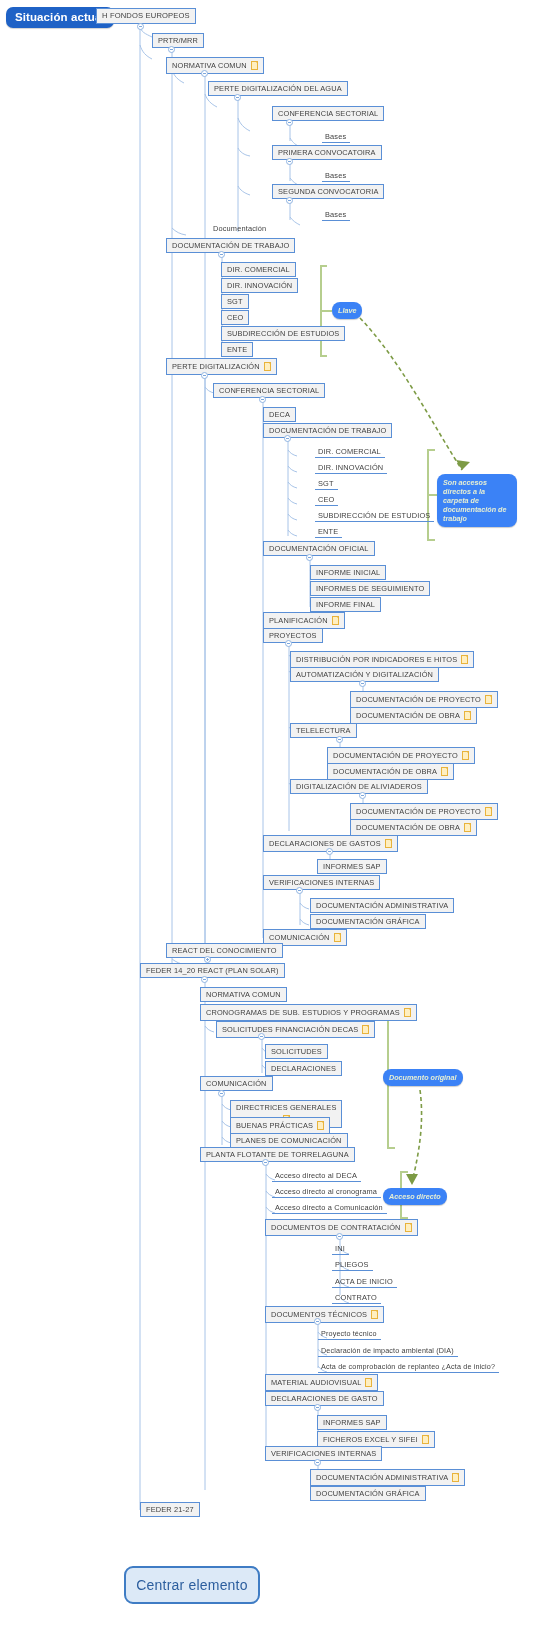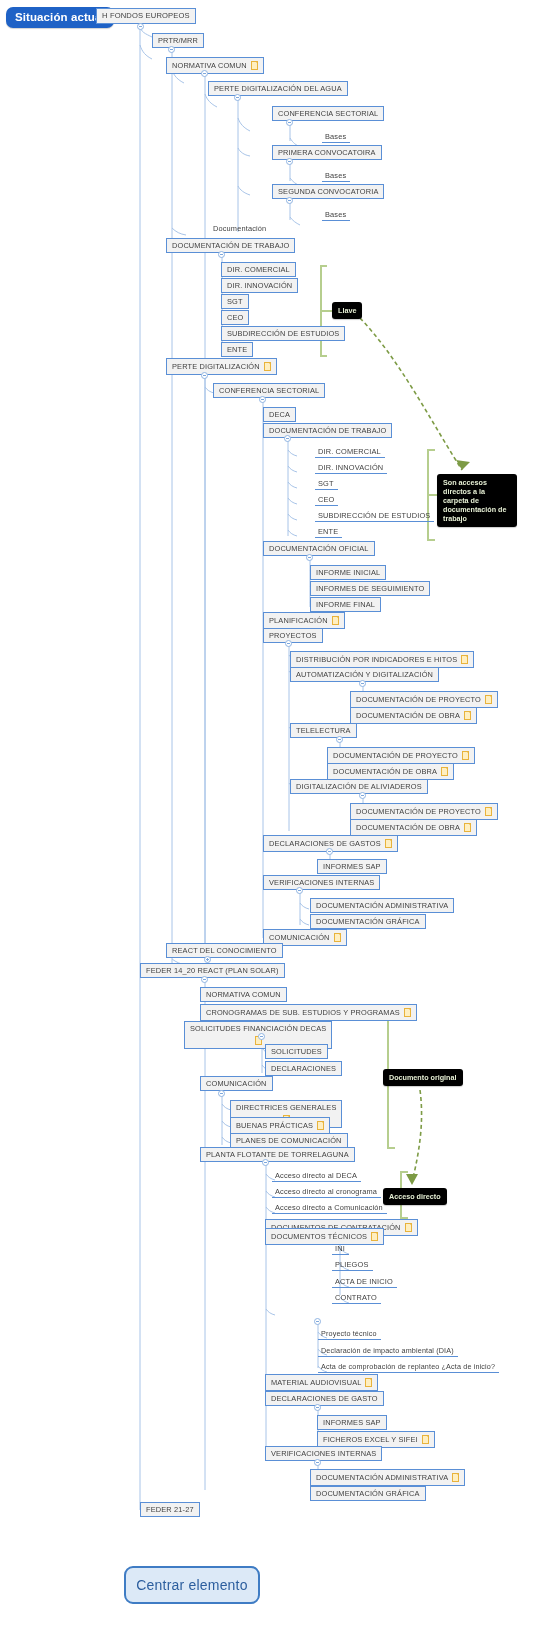--- a/index.html
+++ b/index.html
@@ -88,26 +88,27 @@
     position:absolute;right:0;top:0;
     border-width:0 0 2.6px 2.6px;
     border-style:solid;
     border-color:transparent transparent #E8B33C transparent;
   }
 
   
   .callout{
     position:absolute;
     box-sizing:border-box;
-    background:#000000;
+    background:#3b82f6;
     color:#E6EFD4;
+    font-style:italic;
     font-weight:bold;
     font-size:7.2px;
     line-height:1.25;
-    border-radius:3px;
+    border-radius:8px;
     padding:4px 6px;
     white-space:nowrap;
     box-shadow:0 1px 1px rgba(0,0,0,.2);
   }
   .callout.multi{white-space:normal;width:80px;}
 
   
   .center-btn{
     position:absolute;
     box-sizing:border-box;
@@ -515,21 +516,21 @@
     </div>
   <div class="toggle" style="left:201px;top:976px;"></div>
 
   <div class="node" style="left:200px;top:987px;">
       <span>NORMATIVA COMUN</span>
     </div>
   <div class="node" style="left:200px;top:1004px;">
       <span>CRONOGRAMAS DE SUB. ESTUDIOS Y PROGRAMAS</span>
       <span class="ficon"></span>
     </div>
-  <div class="node" style="left:184px;top:1021px;flex-direction:column;">
+  <div class="node" style="left:216px;top:1021px;">
       <span>SOLICITUDES FINANCIACIÓN DECAS</span>
       <span class="ficon"></span>
     </div>
   <div class="toggle" style="left:258px;top:1033px;"></div>
 
   <div class="node" style="left:265px;top:1044px;">
       <span>SOLICITUDES</span>
     </div>
   <div class="node" style="left:265px;top:1061px;">
       <span>DECLARACIONES</span>
@@ -569,21 +570,21 @@
       <span>DOCUMENTOS  DE CONTRATACIÓN</span>
       <span class="ficon"></span>
     </div>
   <div class="toggle" style="left:336px;top:1233px;"></div>
 
   <div class="leaf" style="left:332px;top:1243px;">INI</div>
   <div class="leaf" style="left:332px;top:1259px;">PLIEGOS</div>
   <div class="leaf" style="left:332px;top:1276px;">ACTA DE INICIO</div>
   <div class="leaf" style="left:332px;top:1292px;">CONTRATO</div>
 
-  <div class="node" style="left:265px;top:1228px;">
+  <div class="node" style="left:265px;top:1306px;">
       <span>DOCUMENTOS TÉCNICOS</span>
       <span class="ficon"></span>
     </div>
   <div class="toggle" style="left:314px;top:1318px;"></div>
 
   <div class="leaf sentence" style="left:318px;top:1328px;">Proyecto técnico</div>
   <div class="leaf sentence" style="left:318px;top:1345px;">Declaración de impacto ambiental (DIA)</div>
   <div class="leaf sentence" style="left:318px;top:1361px;">Acta de comprobación de replanteo ¿Acta de inicio?</div>
 
   <div class="node" style="left:265px;top:1374px;">

